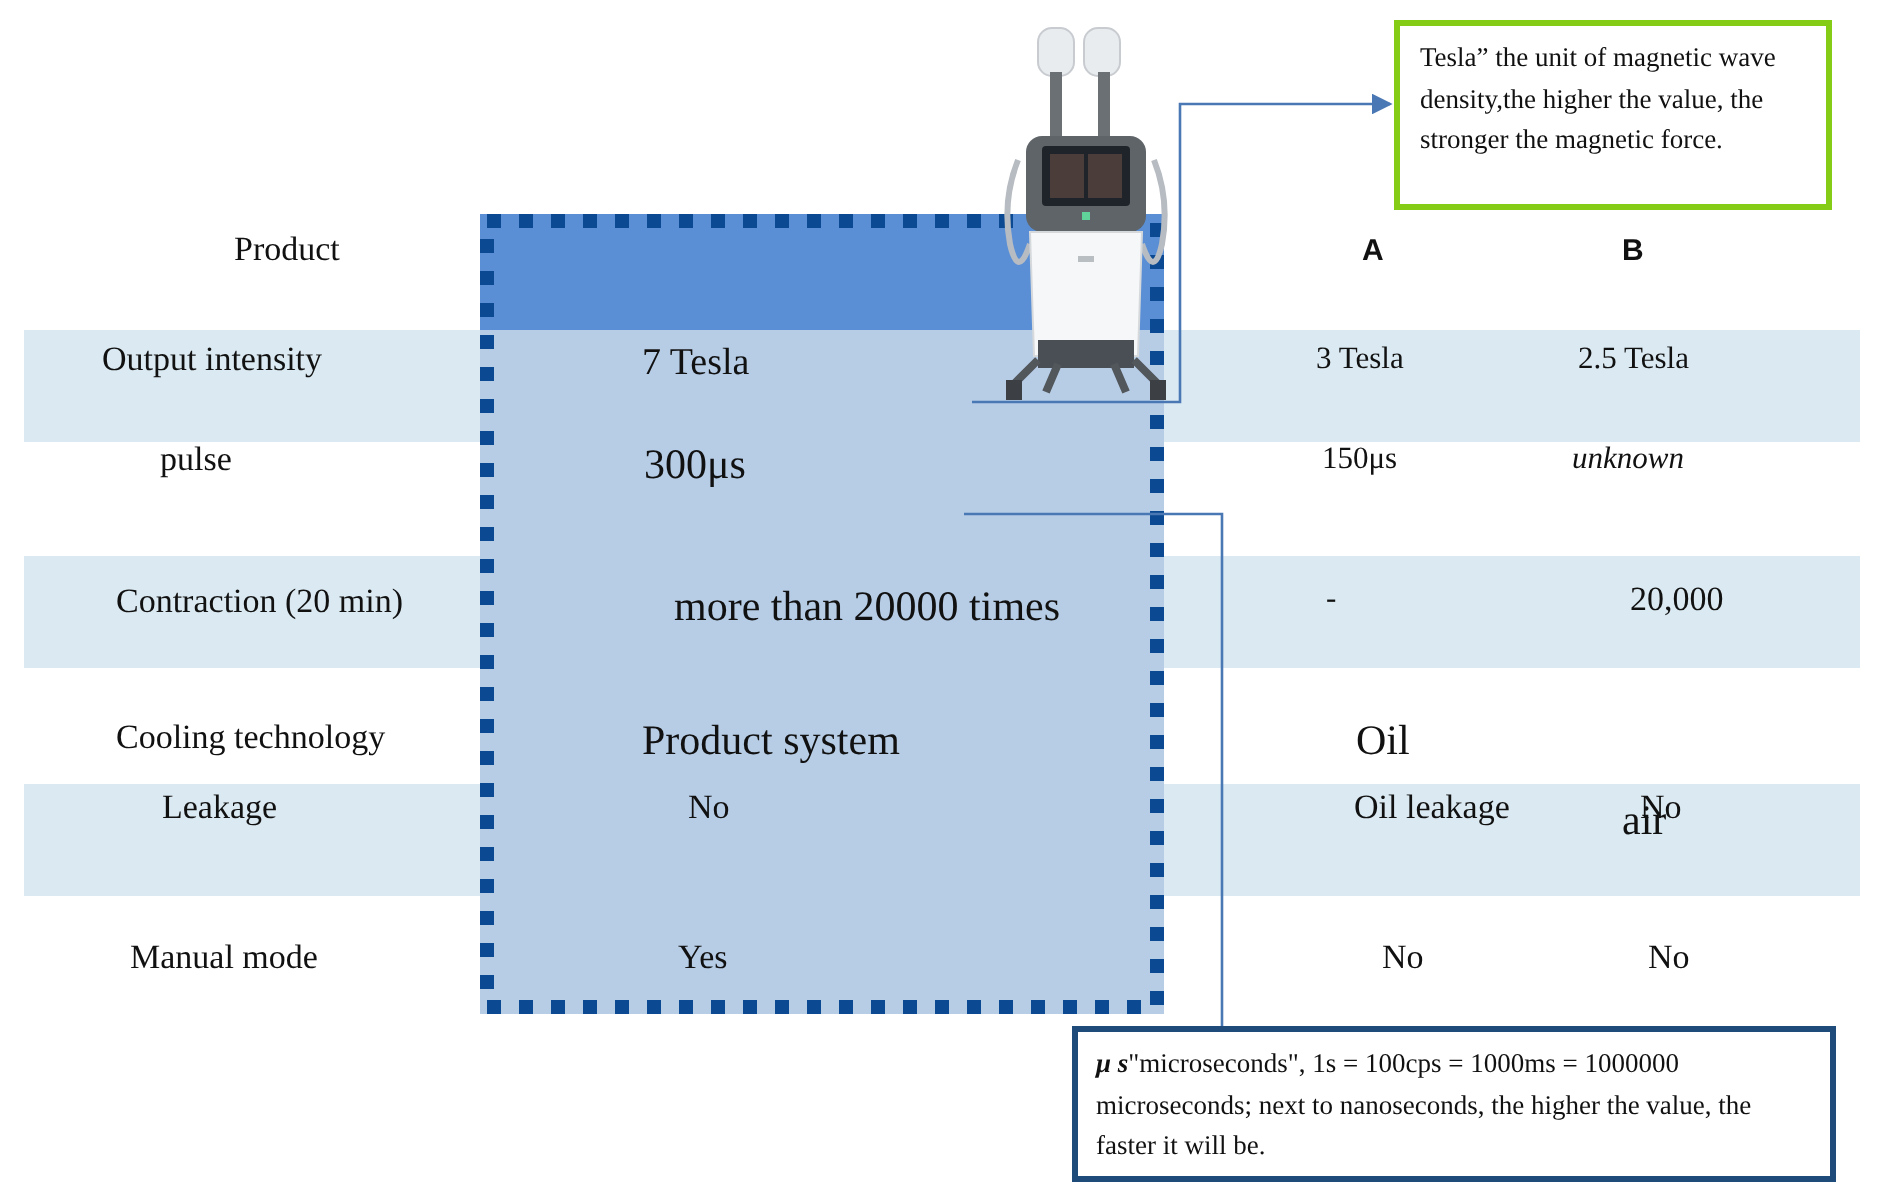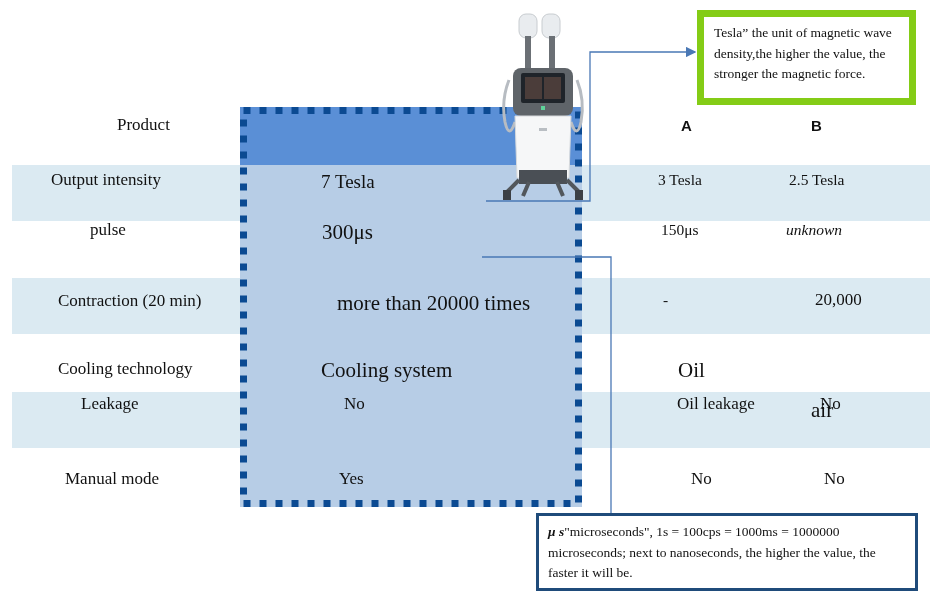--- a/index.html
+++ b/index.html
@@ -6,21 +6,21 @@
   body { width:950px; height:597px; position:relative; background:#ffffff; overflow:hidden;
          font-family:"Liberation Serif","DejaVu Serif",serif; color:#111; }
   .band { position:absolute; left:12px; width:918px; height:56px; background:#dbeaf2; }
   .cell { position:absolute; white-space:nowrap; font-size:17px; line-height:1; }
   .sans { font-family:"Liberation Sans","DejaVu Sans",sans-serif; font-weight:bold; font-size:15px; }
   .big { font-size:21px; }
   #hl-box { position:absolute; left:240px; top:107px; width:342px; height:400px; background:#b7cde6; }
   #hl-head { position:absolute; left:0; top:0; width:100%; height:58px; background:#5a8fd6; }
   #hl-border { position:absolute; left:240px; top:107px; width:342px; height:400px; pointer-events:none; }
   .note { position:absolute; background:#fff; font-size:13.5px; line-height:20.5px; box-sizing:border-box; }
-  #note-tesla { left:697px; top:10px; width:219px; height:95px; border:7px solid #84cc16; padding:6px 8px 0 10px; }
+  #note-tesla { left:697px; top:10px; width:219px; height:95px; border:3px solid #84cc16; padding:6px 8px 0 10px; }
   #note-us { left:536px; top:513px; width:382px; height:78px; border:3px solid #1f4b7a; padding:6px 8px 0 9px; }
   #device { position:absolute; left:497px; top:10px; width:92px; height:192px; }
   svg.lines { position:absolute; left:0; top:0; }
 </style>
 </head>
 <body>
 
 <div class="band" style="top:165px;"></div>
 <div class="band" style="top:278px;"></div>
 <div class="band" style="top:392px;"></div>
@@ -34,32 +34,32 @@
 
 <div class="cell" style="left:117px; top:116px;">Product</div>
 <div class="cell sans" style="left:681px; top:118px;">A</div>
 <div class="cell sans" style="left:811px; top:118px;">B</div>
 
 <div class="cell" style="left:51px; top:171px;">Output intensity</div>
 <div class="cell big" style="left:321px; top:172px; font-size:19px;">7 Tesla</div>
 <div class="cell" style="left:658px; top:172px; font-size:15.5px;">3 Tesla</div>
 <div class="cell" style="left:789px; top:172px; font-size:15.5px;">2.5 Tesla</div>
 
-<div class="cell" style="left:90px; top:221px;text-align:center;">pulse</div>
+<div class="cell" style="left:80px; top:221px;text-align:center;">pulse</div>
 <div class="cell big" style="left:322px; top:222px;">300μs</div>
 <div class="cell" style="left:661px; top:222px; font-size:15.5px;">150μs</div>
 <div class="cell" style="left:786px; top:222px; font-size:15.5px;font-style:italic;">unknown</div>
 
 <div class="cell" style="left:58px; top:292px;">Contraction (20 min)</div>
 <div class="cell big" style="left:317px; top:293px;margin-left:20px;">more than 20000 times</div>
 <div class="cell" style="left:663px; top:292px; font-size:15.5px;">-</div>
 <div class="cell" style="left:815px; top:291px;">20,000</div>
 
 <div class="cell" style="left:58px; top:360px;">Cooling technology</div>
-<div class="cell big" style="left:321px; top:360px;">Cooling system</div>
+<div class="cell big" style="left:321px; top:360px;">Product system</div>
 <div class="cell big" style="left:678px; top:360px;">Oil</div>
 <div class="cell big" style="left:811px; top:360px;margin-top:40px;">air</div>
 
 <div class="cell" style="left:81px; top:395px;">Leakage</div>
 <div class="cell" style="left:344px; top:395px;">No</div>
 <div class="cell" style="left:677px; top:395px;">Oil leakage</div>
 <div class="cell" style="left:820px; top:395px;">No</div>
 
 <div class="cell" style="left:65px; top:470px;">Manual mode</div>
 <div class="cell" style="left:339px; top:470px;">Yes</div>

